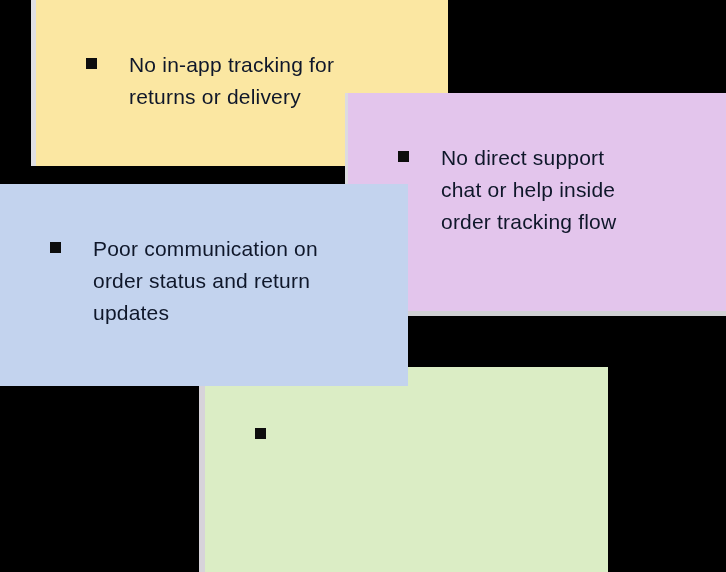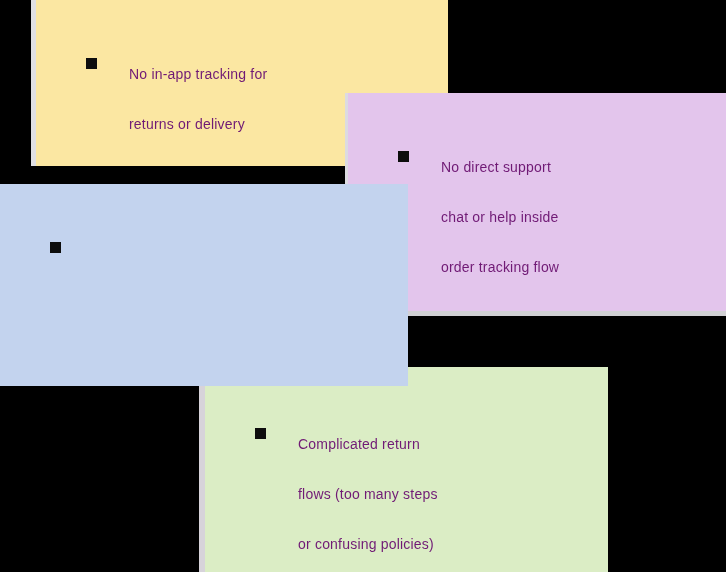--- a/index.html
+++ b/index.html
@@ -30,23 +30,23 @@
   }
   .bullet {
     flex: none;
     width: 11px;
     height: 11px;
     background: #0d0d0d;
     margin-top: 9px;
   }
   .note-text {
     margin-left: 32px;
-    font-size: 14px;
-    line-height: 50px;
-    color: #701a75;
+    font-size: 21px;
+    line-height: 32px;
+    color: #0f172a;
     white-space: pre-line;
     letter-spacing: 0.2px;
   }
   .note-yellow {
     left: 36px;
     top: 0;
     width: 412px;
     height: 166px;
     background: #fbe7a2;
     z-index: 1;
@@ -101,25 +101,25 @@
       <div class="bullet"></div>
       <div class="note-text">No direct support
 chat or help inside
 order tracking flow</div>
     </div>
   </div>
 
   <div class="note note-green">
     <div class="note-inner">
       <div class="bullet"></div>
-      <div class="note-text">Complicated return
-flows (too many steps
-or confusing policies)</div>
     </div>
   </div>
 
   <div class="note note-blue">
     <div class="note-inner">
       <div class="bullet"></div>
+      <div class="note-text">Poor communication on
+order status and return
+updates</div>
     </div>
   </div>
 
 </div>
 
 </body></html>

